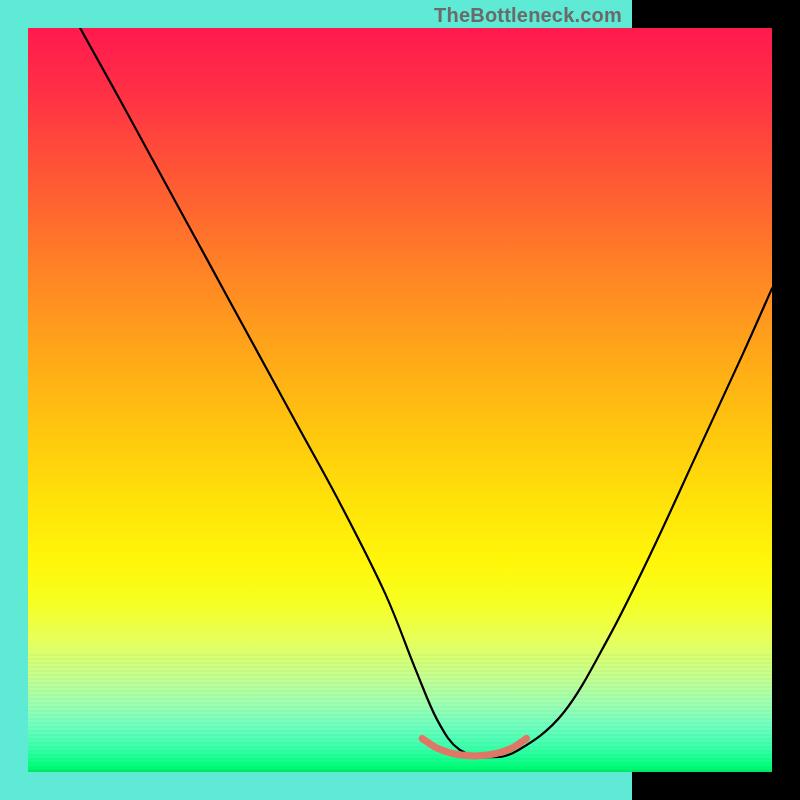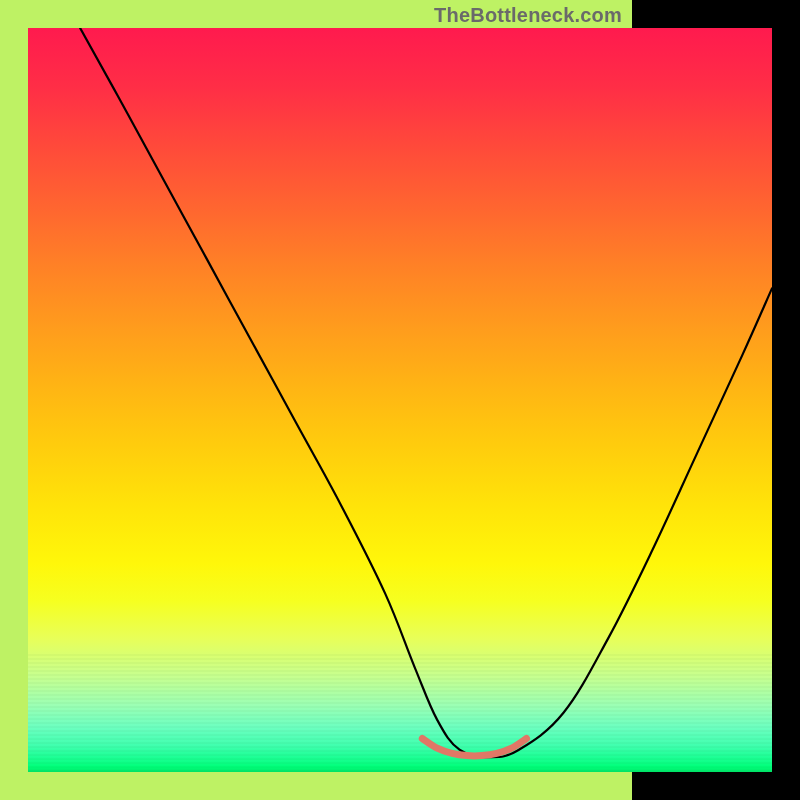--- a/index.html
+++ b/index.html
@@ -8,21 +8,21 @@
     width: 800px;
     height: 800px;
     overflow: hidden;
     background: #000;
     font-family: Arial, Helvetica, sans-serif;
   }
   .stage {
     position: relative;
     width: 632px;
     height: 800px;
-    background: #bef264;
+    background: #5eead4;
   }
   .watermark {
     position: absolute;
     top: 4px;
     right: 10px;
     color: #6a6a6a;
     font-size: 20px;
     font-weight: 600;
     letter-spacing: 0.2px;
     z-index: 30;

